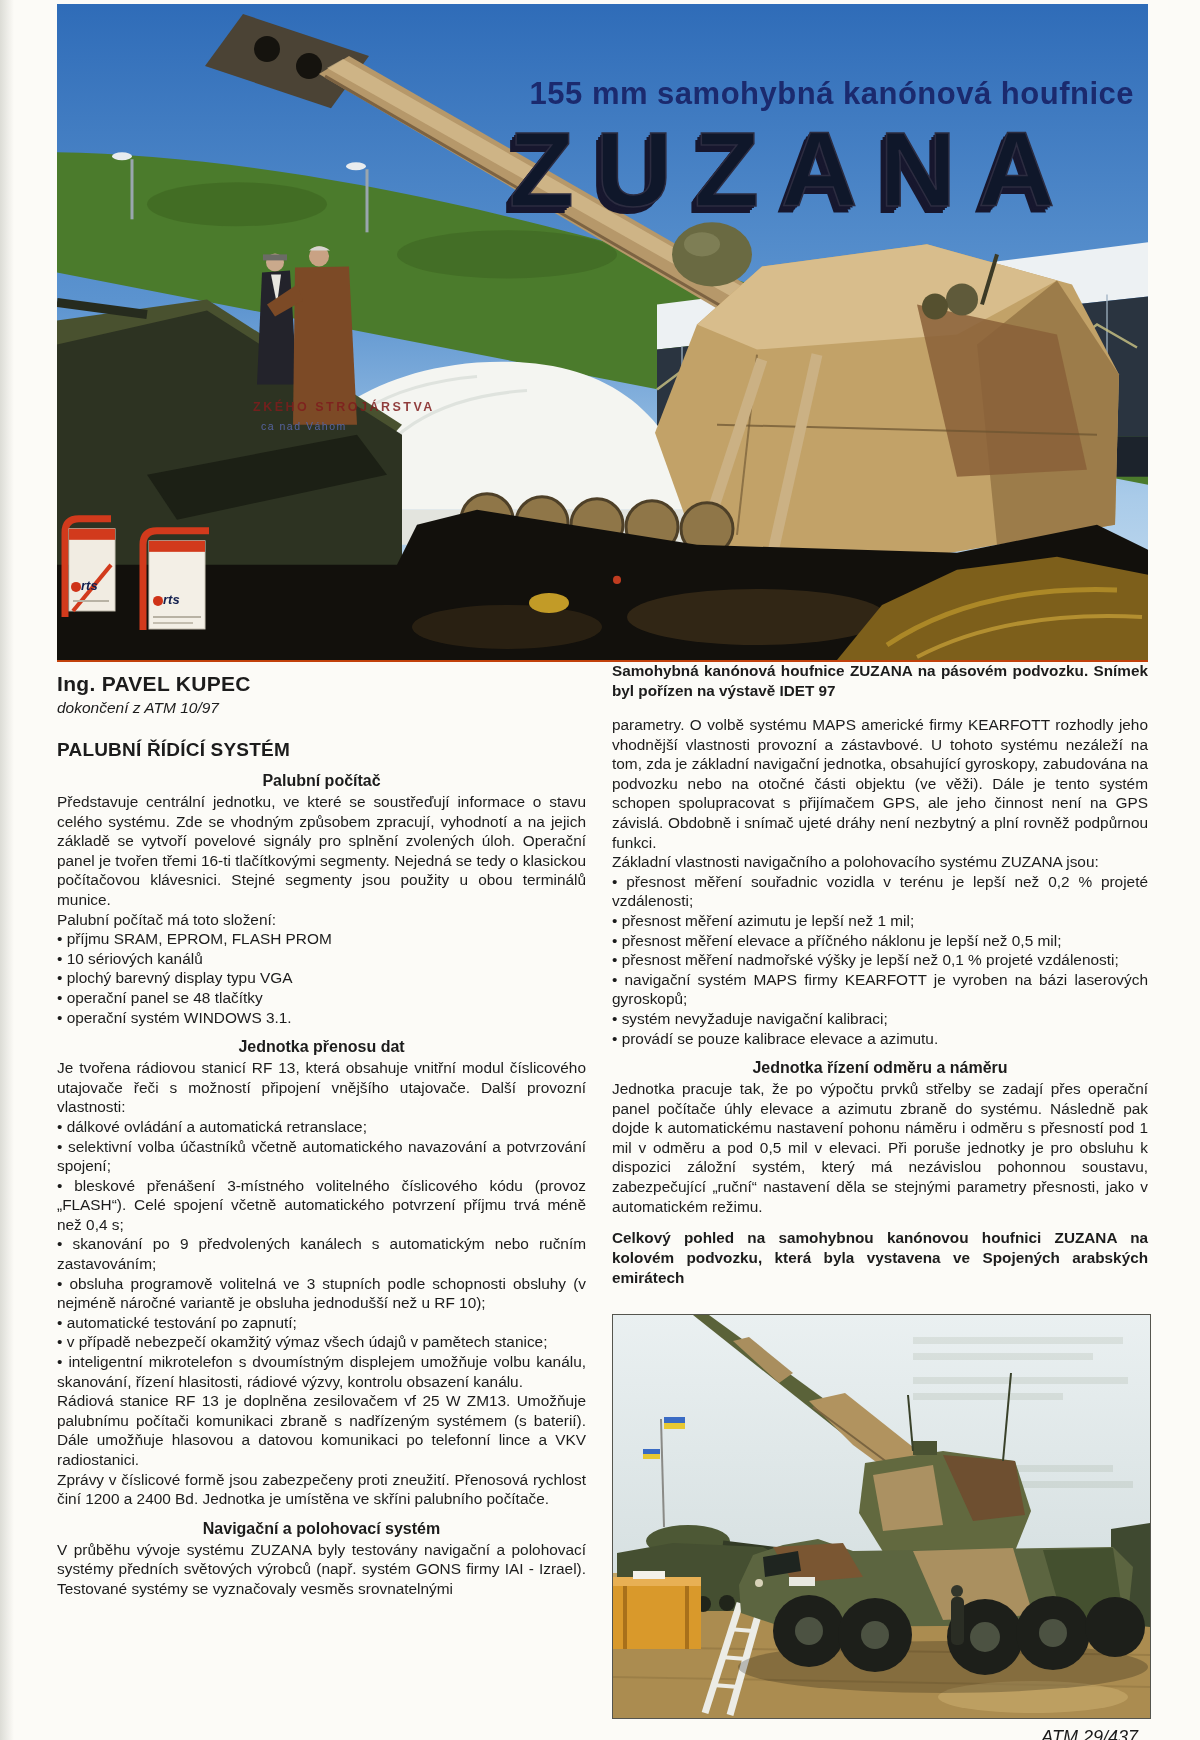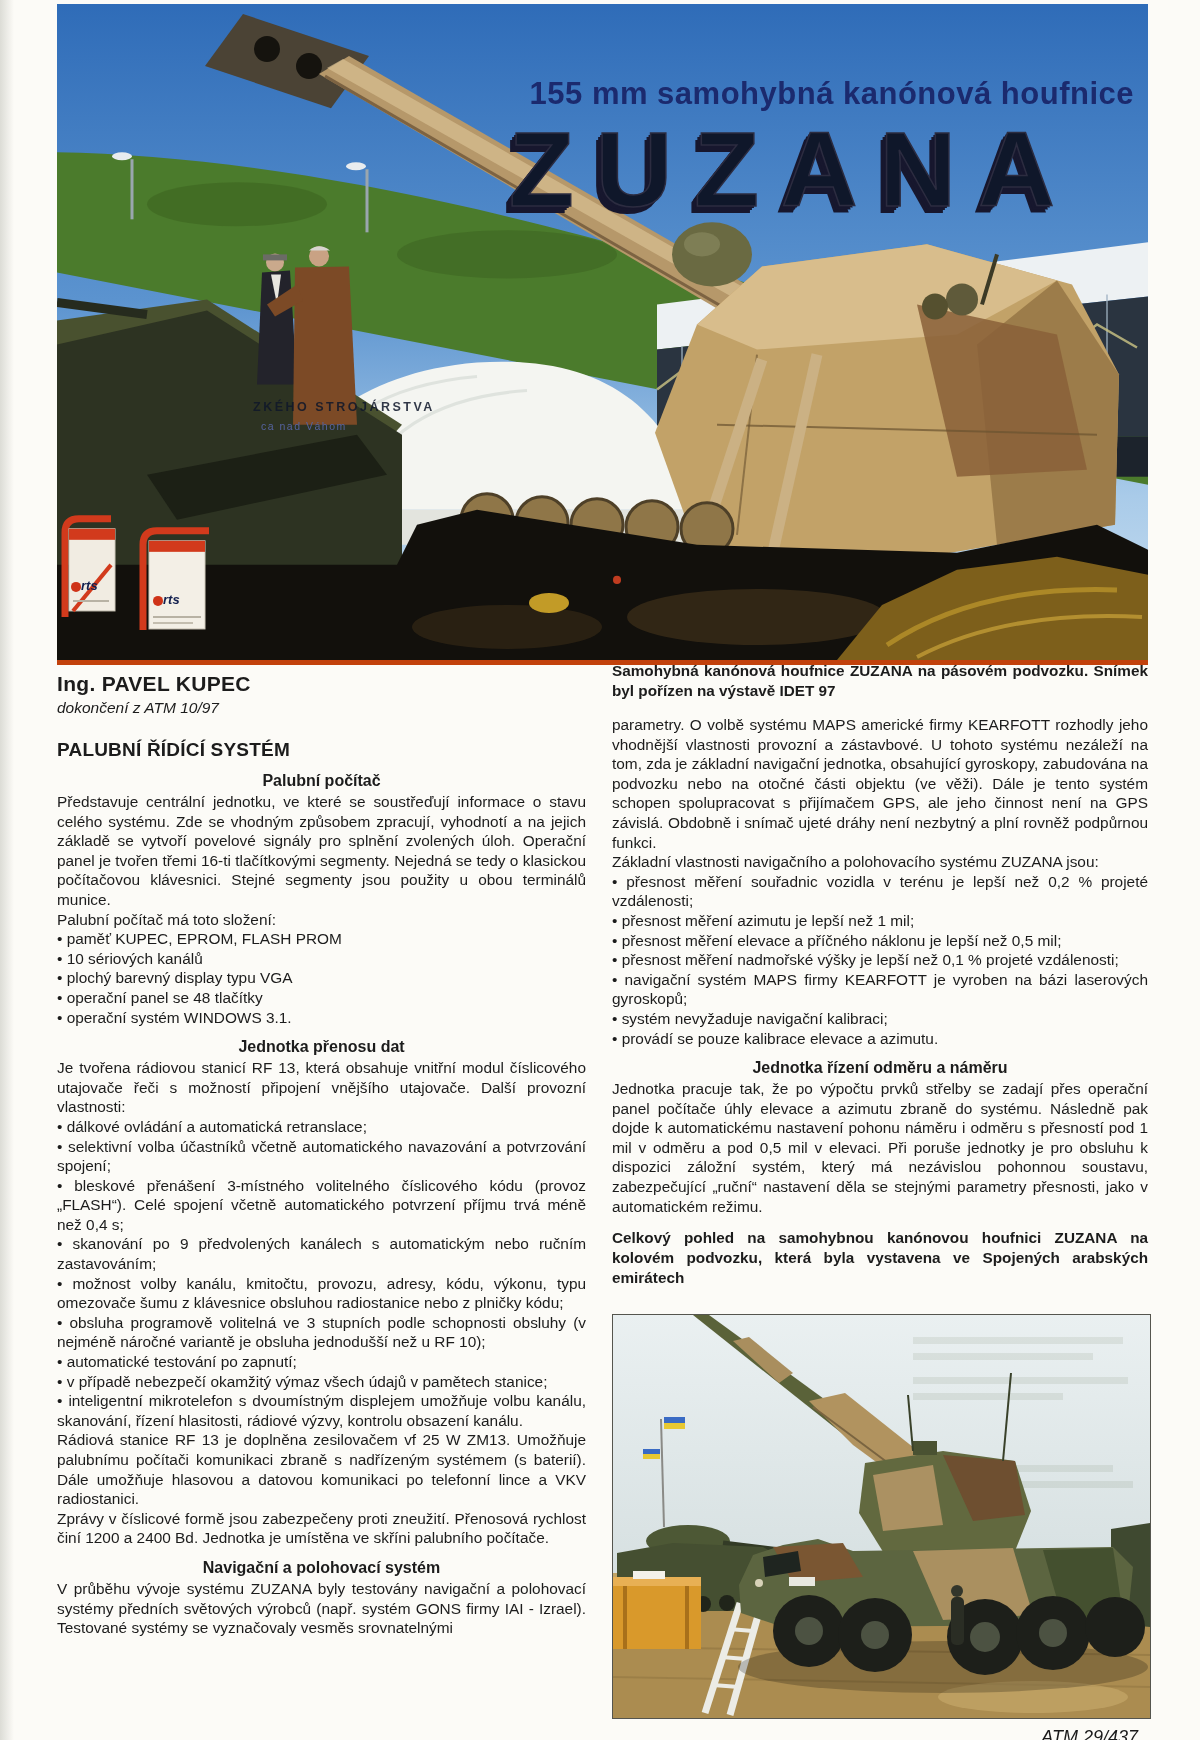--- a/index.html
+++ b/index.html
@@ -2,30 +2,30 @@
 <html><head>
 <meta charset="utf-8">
 <style>
   html,body{margin:0;padding:0;}
   body{width:1200px;height:1740px;position:relative;background:#fcfbf7;
        font-family:"Liberation Sans","DejaVu Sans",sans-serif;color:#1c1c1c;overflow:hidden;}
   .spine{position:absolute;left:0;top:0;width:14px;height:1740px;
          background:linear-gradient(90deg,#dcdcd6,rgba(255,255,255,0));}
   figure{margin:0;}
   .photo-top{position:absolute;left:57px;top:4px;width:1091px;height:656px;overflow:hidden;
-             border-bottom:5px solid #c2410c;background:#6f9fce;}
+             border-bottom:2px solid #c2410c;background:#6f9fce;}
   .photo-top svg{display:block;width:100%;height:100%;}
   .kicker{position:absolute;right:14px;top:72px;white-space:nowrap;
           font-size:31px;font-weight:bold;letter-spacing:.5px;}
   .masthead-title{position:absolute;left:452px;top:112px;white-space:nowrap;
           font-size:106px;font-weight:bold;letter-spacing:22px;line-height:1;
           -webkit-text-stroke:1.5px #2c2c40;
           text-shadow:-2px 2px 0 #17172e,-4px 4px 0 #17172e,-6px 7px 0 #17172e;}
   .tent-line1{position:absolute;left:196px;top:396px;font-size:12.5px;font-weight:bold;
-          letter-spacing:2.5px;color:#0f172a;opacity:.85;}
+          letter-spacing:2.5px;color:#7f1d1d;opacity:.85;}
   .tent-line2{position:absolute;left:204px;top:416px;font-size:10.5px;color:#55639f;letter-spacing:1.5px;}
   .rts-label{position:absolute;font-size:13px;font-weight:bold;font-style:italic;color:#13204f;text-align:right;}
   .rts-1{left:24px;top:574px;} .rts-2{left:106px;top:588px;}
 
   .col{position:absolute;}
   .col-left{left:57px;top:672px;width:529px;}
   .col-right{left:612px;top:661px;width:536px;}
   .author{font-size:21px;font-weight:bold;letter-spacing:.3px;margin-bottom:3px;}
   .continuation{font-size:15.5px;font-style:italic;margin-bottom:22px;}
   .caption{font-size:15.3px;font-weight:bold;line-height:20px;text-align:justify;margin-bottom:14px;}
@@ -163,32 +163,31 @@
 </figure>
 
 <div class="col col-left">
   <div class="author">Ing. PAVEL KUPEC</div>
   <div class="continuation">dokončení z ATM 10/97</div>
   <div>
       <div class="blk h1">PALUBNÍ ŘÍDÍCÍ SYSTÉM</div>
       <div class="blk h2">Palubní počítač</div>
       <div class="blk para">Představuje centrální jednotku, ve které se soustřeďují informace o stavu celého systému. Zde se vhodným způsobem zpracují, vyhodnotí a na jejich základě se vytvoří povelové signály pro splnění zvolených úloh. Operační panel je tvořen třemi 16-ti tlačítkovými segmenty. Nejedná se tedy o klasickou počítačovou klávesnici. Stejné segmenty jsou použity u obou terminálů munice.</div>
       <div class="blk para">Palubní počítač má toto složení:</div>
-      <div class="blk bullet">• paměť KUPEC, EPROM, FLASH PROM</div>
+      <div class="blk bullet">• příjmu SRAM, EPROM, FLASH PROM</div>
       <div class="blk bullet">• 10 sériových kanálů</div>
       <div class="blk bullet">• plochý barevný display typu VGA</div>
       <div class="blk bullet">• operační panel se 48 tlačítky</div>
       <div class="blk bullet">• operační systém WINDOWS 3.1.</div>
       <div class="blk h2">Jednotka přenosu dat</div>
       <div class="blk para">Je tvořena rádiovou stanicí RF 13, která obsahuje vnitřní modul číslicového utajovače řeči s možností připojení vnějšího utajovače. Další provozní vlastnosti:</div>
       <div class="blk bullet">• dálkové ovládání a automatická retranslace;</div>
       <div class="blk bullet">• selektivní volba účastníků včetně automatického navazování a potvrzování spojení;</div>
       <div class="blk bullet">• bleskové přenášení 3-místného volitelného číslicového kódu (provoz „FLASH“). Celé spojení včetně automatického potvrzení příjmu trvá méně než 0,4 s;</div>
       <div class="blk bullet">• skanování po 9 předvolených kanálech s automatickým nebo ručním zastavováním;</div>
-      <div class="blk bullet">• možnost volby kanálu, kmitočtu, provozu, adresy, kódu, výkonu, typu omezovače šumu z klávesnice obsluhou radiostanice nebo z plničky kódu;</div>
       <div class="blk bullet">• obsluha programově volitelná ve 3 stupních podle schopnosti obsluhy (v nejméně náročné variantě je obsluha jednodušší než u RF 10);</div>
       <div class="blk bullet">• automatické testování po zapnutí;</div>
       <div class="blk bullet">• v případě nebezpečí okamžitý výmaz všech údajů v pamětech stanice;</div>
       <div class="blk bullet">• inteligentní mikrotelefon s dvoumístným displejem umožňuje volbu kanálu, skanování, řízení hlasitosti, rádiové výzvy, kontrolu obsazení kanálu.</div>
       <div class="blk para">Rádiová stanice RF 13 je doplněna zesilovačem vf 25 W ZM13. Umožňuje palubnímu počítači komunikaci zbraně s nadřízeným systémem (s baterií). Dále umožňuje hlasovou a datovou komunikaci po telefonní lince a VKV radiostanici.</div>
       <div class="blk para">Zprávy v číslicové formě jsou zabezpečeny proti zneužití. Přenosová rychlost činí 1200 a 2400 Bd. Jednotka je umístěna ve skříni palubního počítače.</div>
       <div class="blk h2">Navigační a polohovací systém</div>
       <div class="blk para">V průběhu vývoje systému ZUZANA byly testovány navigační a polohovací systémy předních světových výrobců (např. systém GONS firmy IAI - Izrael). Testované systémy se vyznačovaly vesměs srovnatelnými</div>
     </div>
 </div>

